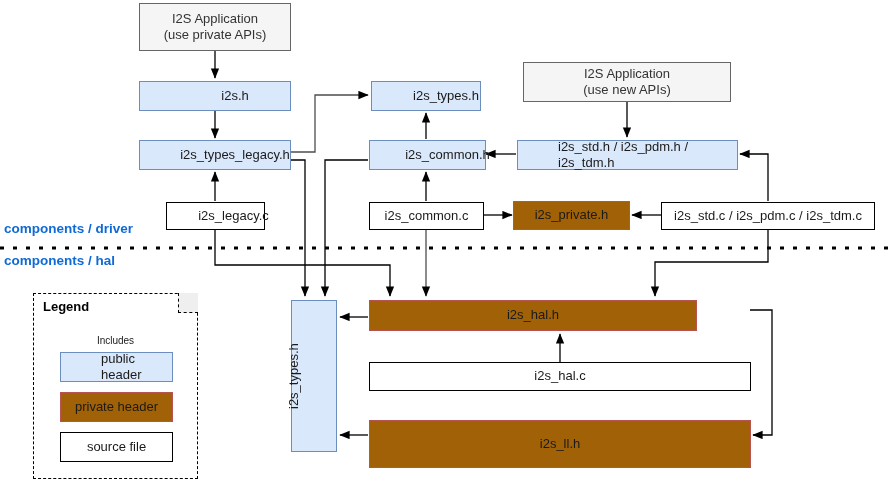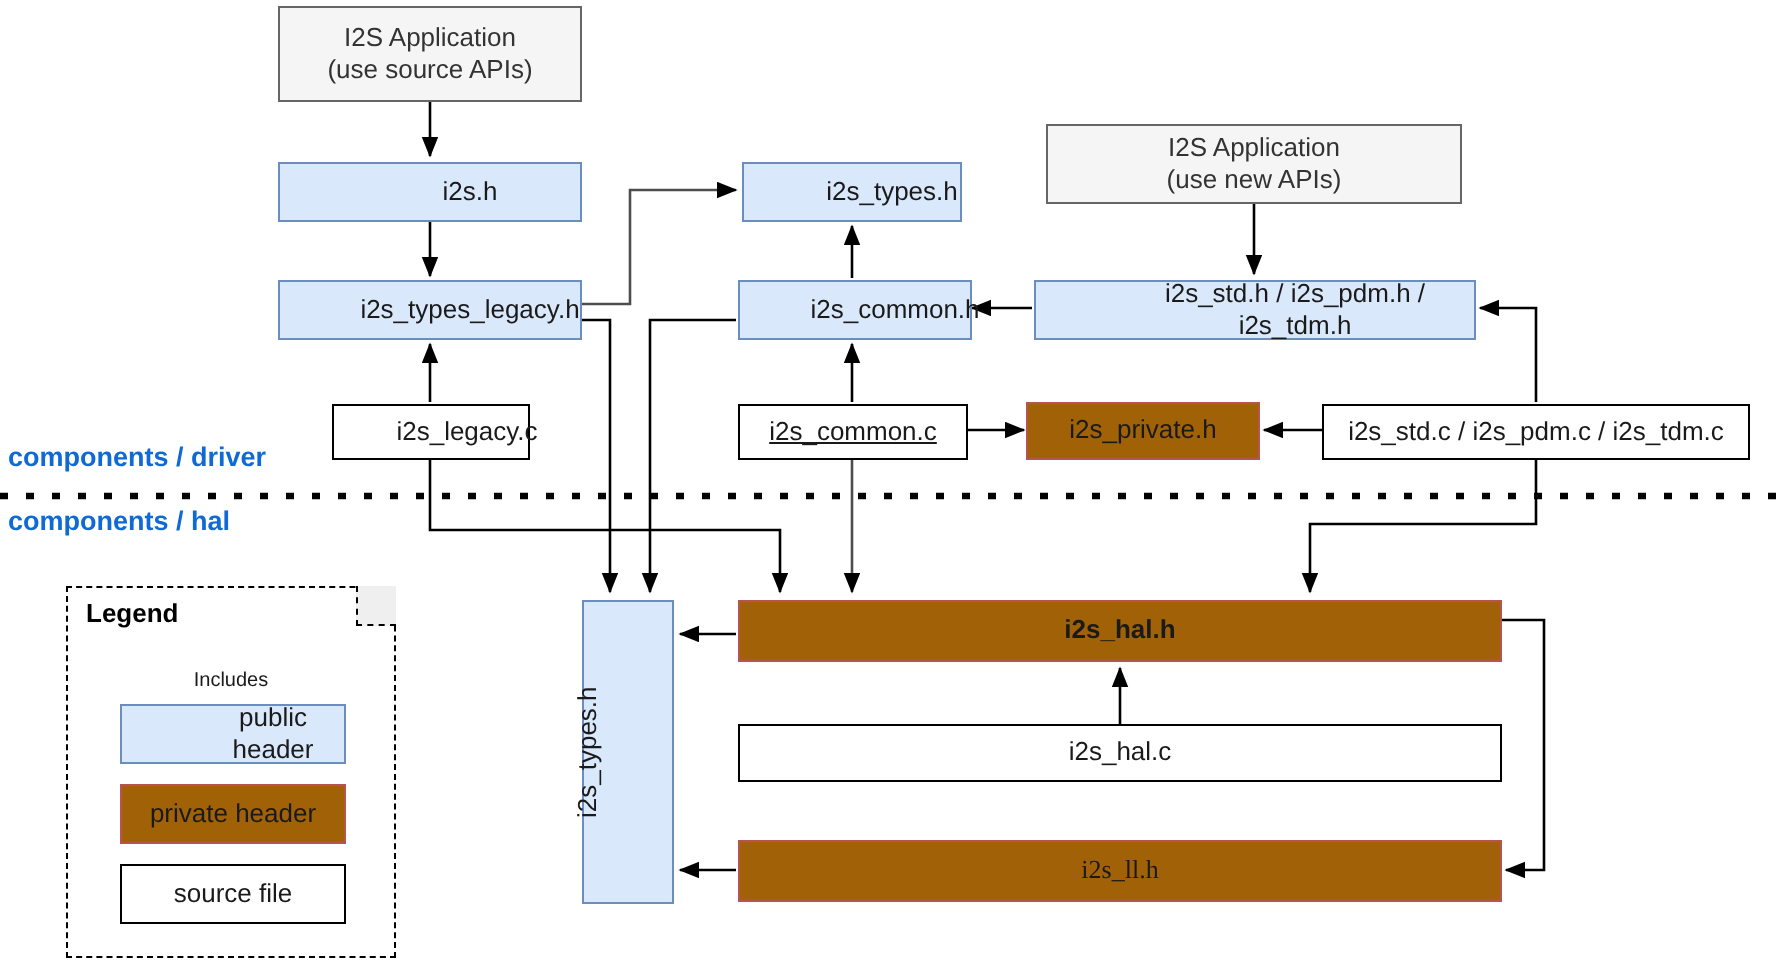--- a/index.html
+++ b/index.html
@@ -1,20 +1,20 @@
 <!DOCTYPE html>
 <html><head>
 <meta charset="utf-8">
 <style>
   html,body{margin:0;padding:0;background:#ffffff;}
   body{width:893px;height:482px;font-family:"Liberation Sans",sans-serif;}
   #stage{position:relative;width:893px;height:482px;overflow:hidden;background:#fff;}
 
   .node{position:absolute;box-sizing:border-box;display:flex;align-items:center;
-        justify-content:center;text-align:center;font-size:13px;color:#1a1a1a;
+        justify-content:center;text-align:left;font-size:13px;color:#1a1a1a;
         line-height:1.25;border:1px solid #000;background:#fff;}
   .node.app{background:#f5f5f5;border:1px solid #666666;color:#333333;}
   .node.pub{background:#dae8fc;border:1px solid #6c8ebf;padding-left:40px;}
   .node.priv{background:#a16207;border:1px solid #b85450;}
   .node.src{background:#ffffff;border:1px solid #000000;}
 
   .vert{writing-mode:vertical-rl;transform:rotate(180deg);}
 
   .zone{position:absolute;color:#0f6ad6;font-weight:bold;font-size:13.5px;
         font-family:"Liberation Sans",sans-serif;white-space:nowrap;}
@@ -85,21 +85,21 @@
       <path d="M750,310 L772,310 L772,435 L753,435" marker-end="url(#ah)"></path>
     </g>
 
     <line x1="0" y1="248" x2="893" y2="248" stroke="#000" stroke-width="3.2" stroke-dasharray="4 9" stroke-linecap="butt"></line>
 
     <path d="M59,343 L189,343" stroke="#333" stroke-width="1.4" fill="none" marker-end="url(#ah)"></path>
   </svg>
 
   <div class="node app" style="left:139px;top:3px;width:152px;height:48px;flex-direction:column;">
     <span>I2S Application</span>
-    <span>(use source APIs)</span>
+    <span>(use private APIs)</span>
   </div>
 
   <div class="node app" style="left:523px;top:62px;width:208px;height:40px;flex-direction:column;">
     <span>I2S Application</span>
     <span>(use new APIs)</span>
   </div>
 
   <div class="node pub" style="left:139px;top:81px;width:152px;height:30px;">
     <span>i2s.h</span>
   </div>
@@ -117,45 +117,45 @@
   </div>
 
   <div class="node pub" style="left:517px;top:140px;width:221px;height:30px;">
     <span>i2s_std.h / i2s_pdm.h / i2s_tdm.h</span>
   </div>
 
   <div class="node src" style="left:166px;top:202px;width:99px;height:28px;padding-left:36px;">
     <span>i2s_legacy.c</span>
   </div>
 
-  <div class="node src" style="left:369px;top:202px;width:115px;height:28px;text-decoration:underline;">
+  <div class="node src" style="left:369px;top:202px;width:115px;height:28px;">
     <span>i2s_common.c</span>
   </div>
 
   <div class="node priv" style="left:513px;top:201px;width:117px;height:29px;">
     <span>i2s_private.h</span>
   </div>
 
   <div class="node src" style="left:661px;top:202px;width:214px;height:28px;">
     <span>i2s_std.c / i2s_pdm.c / i2s_tdm.c</span>
   </div>
 
   <div class="node pub vert" style="left:291px;top:300px;width:46px;height:152px;">
     <span>i2s_types.h</span>
   </div>
 
-  <div class="node priv" style="left:369px;top:300px;width:382px;height:31px;font-weight:bold;">
+  <div class="node priv" style="left:369px;top:300px;width:328px;height:31px;">
     <span>i2s_hal.h</span>
   </div>
 
   <div class="node src" style="left:369px;top:362px;width:382px;height:29px;">
     <span>i2s_hal.c</span>
   </div>
 
-  <div class="node priv" style="left:369px;top:420px;width:382px;height:31px;font-family:Liberation Serif, serif;">
+  <div class="node priv" style="left:369px;top:420px;width:382px;height:48px;">
     <span>i2s_ll.h</span>
   </div>
 
   <div class="zone" style="left:4px;top:221px;">components / driver</div>
   <div class="zone" style="left:4px;top:253px;">components / hal</div>
 
   <div class="legend">
     <div class="fold"></div>
     <div class="legend-title">Legend</div>
     <div class="legend-includes">Includes</div>

